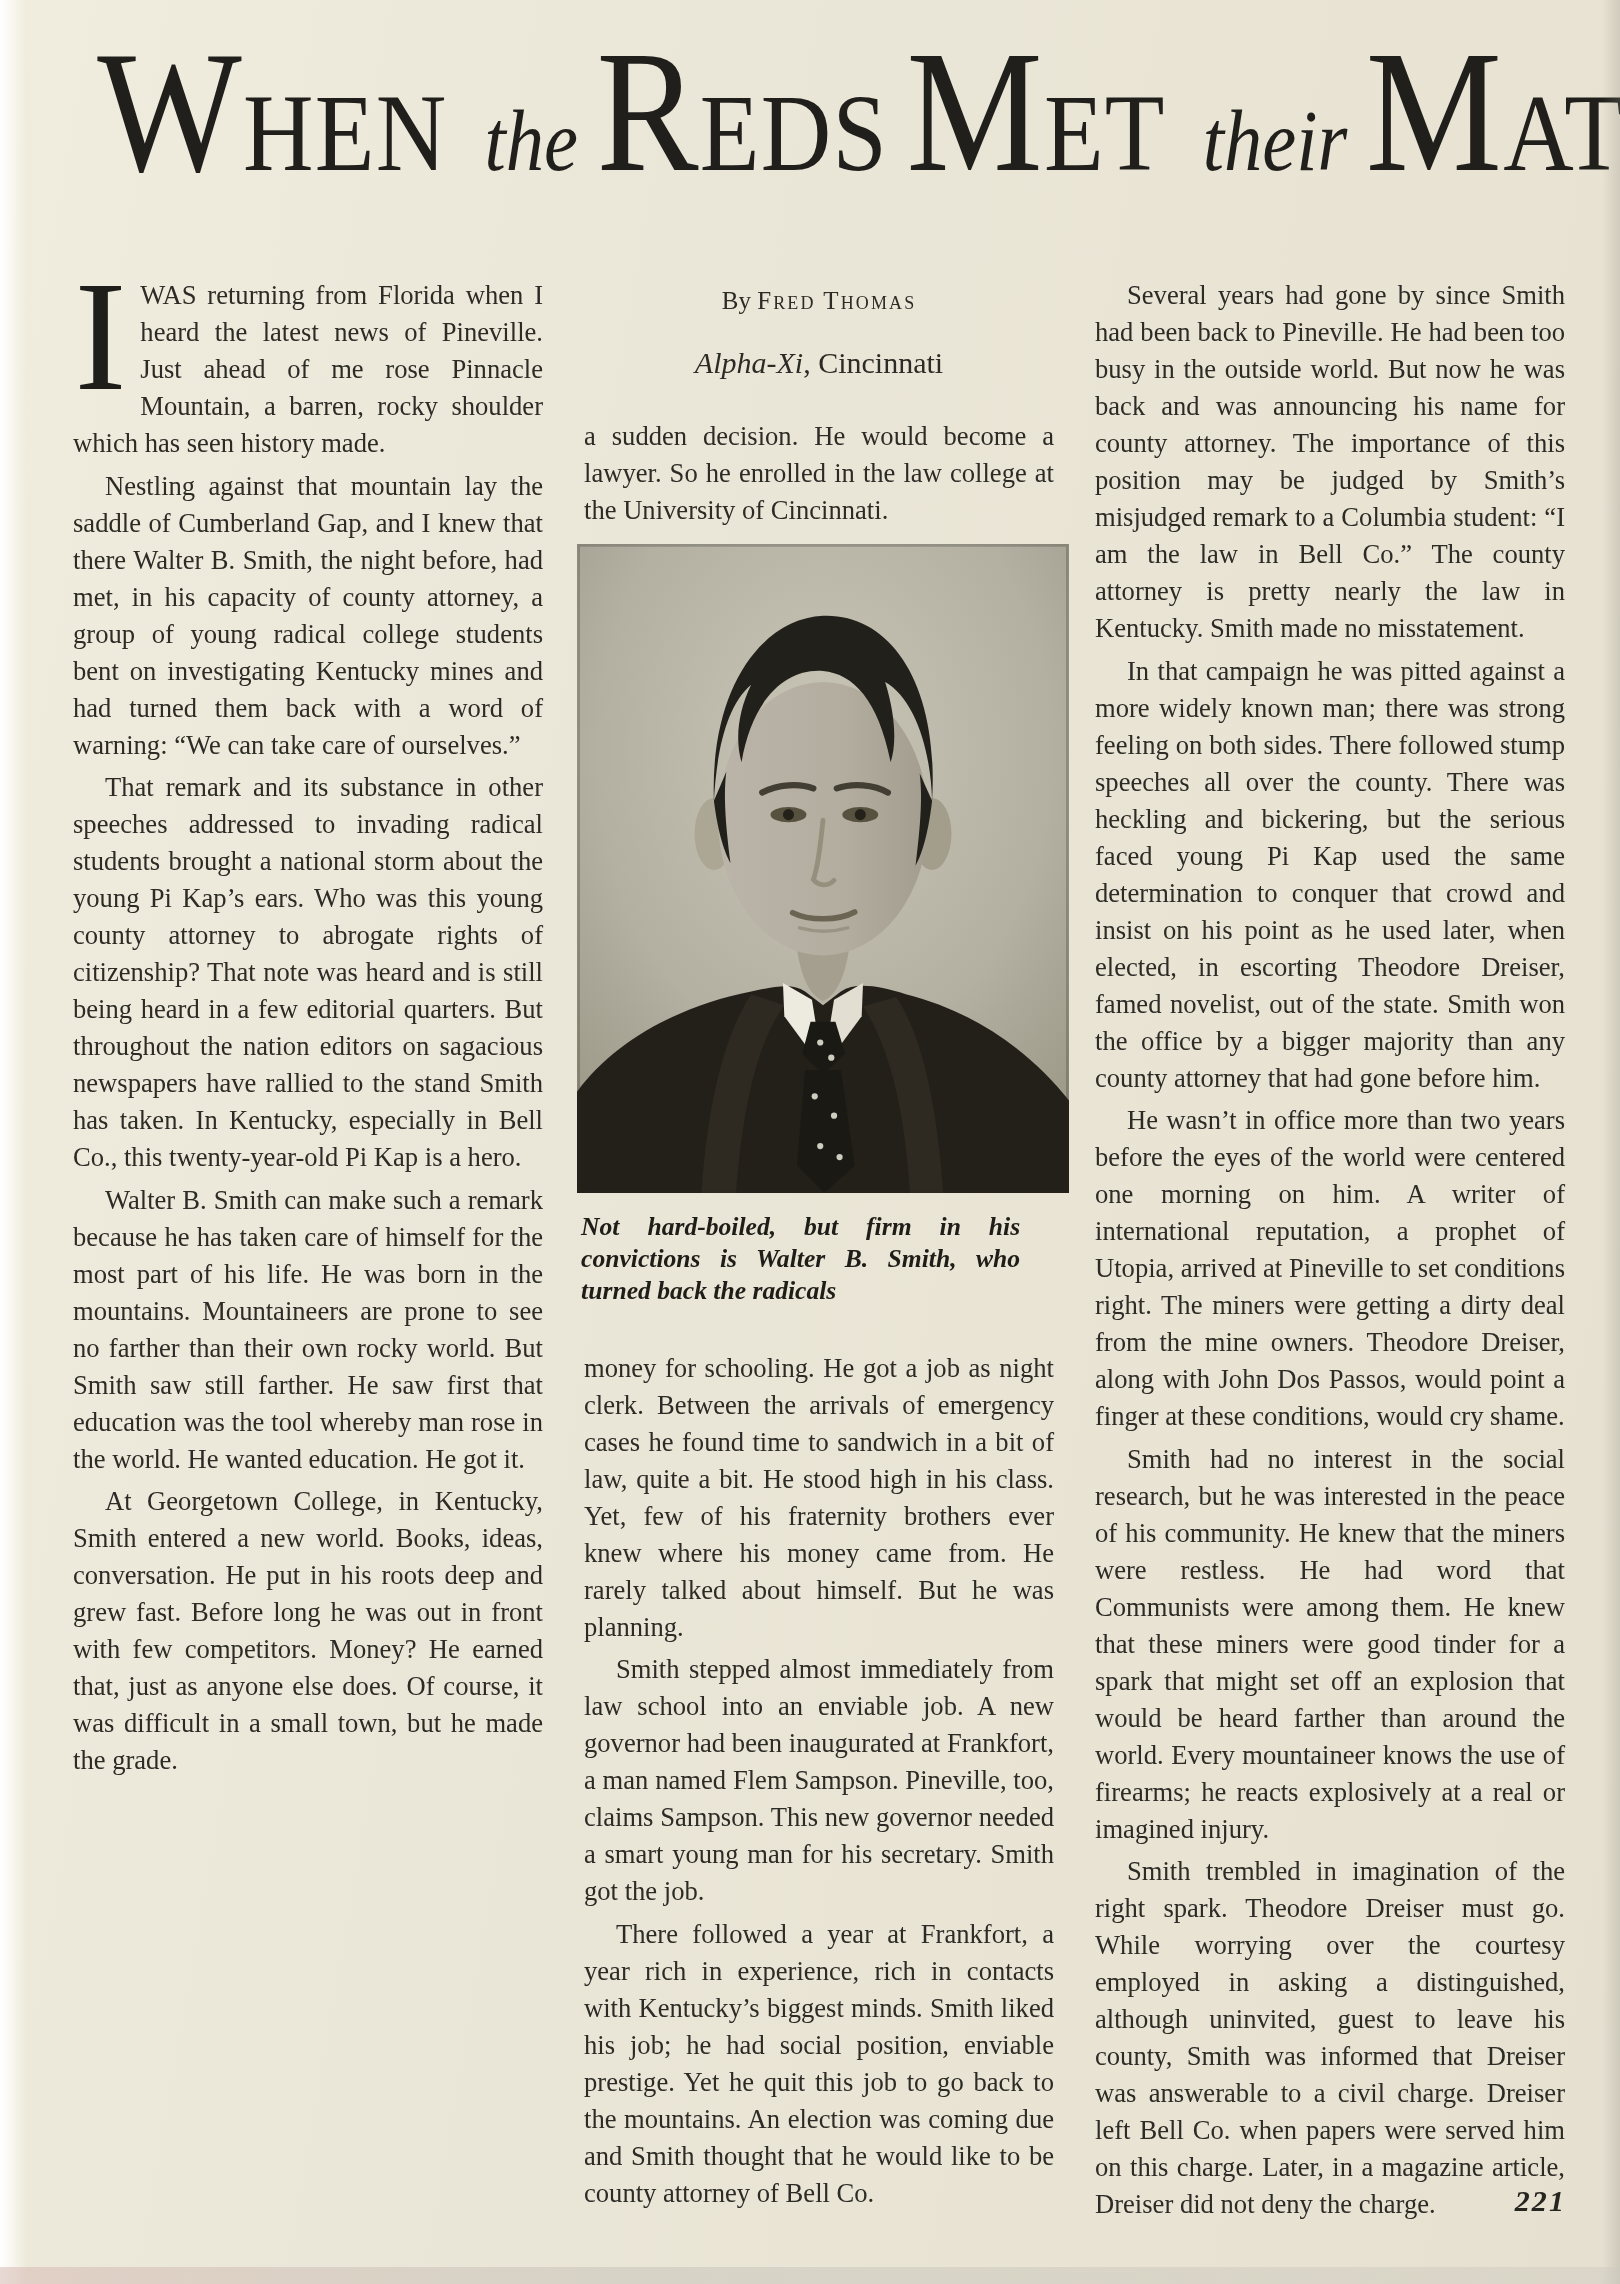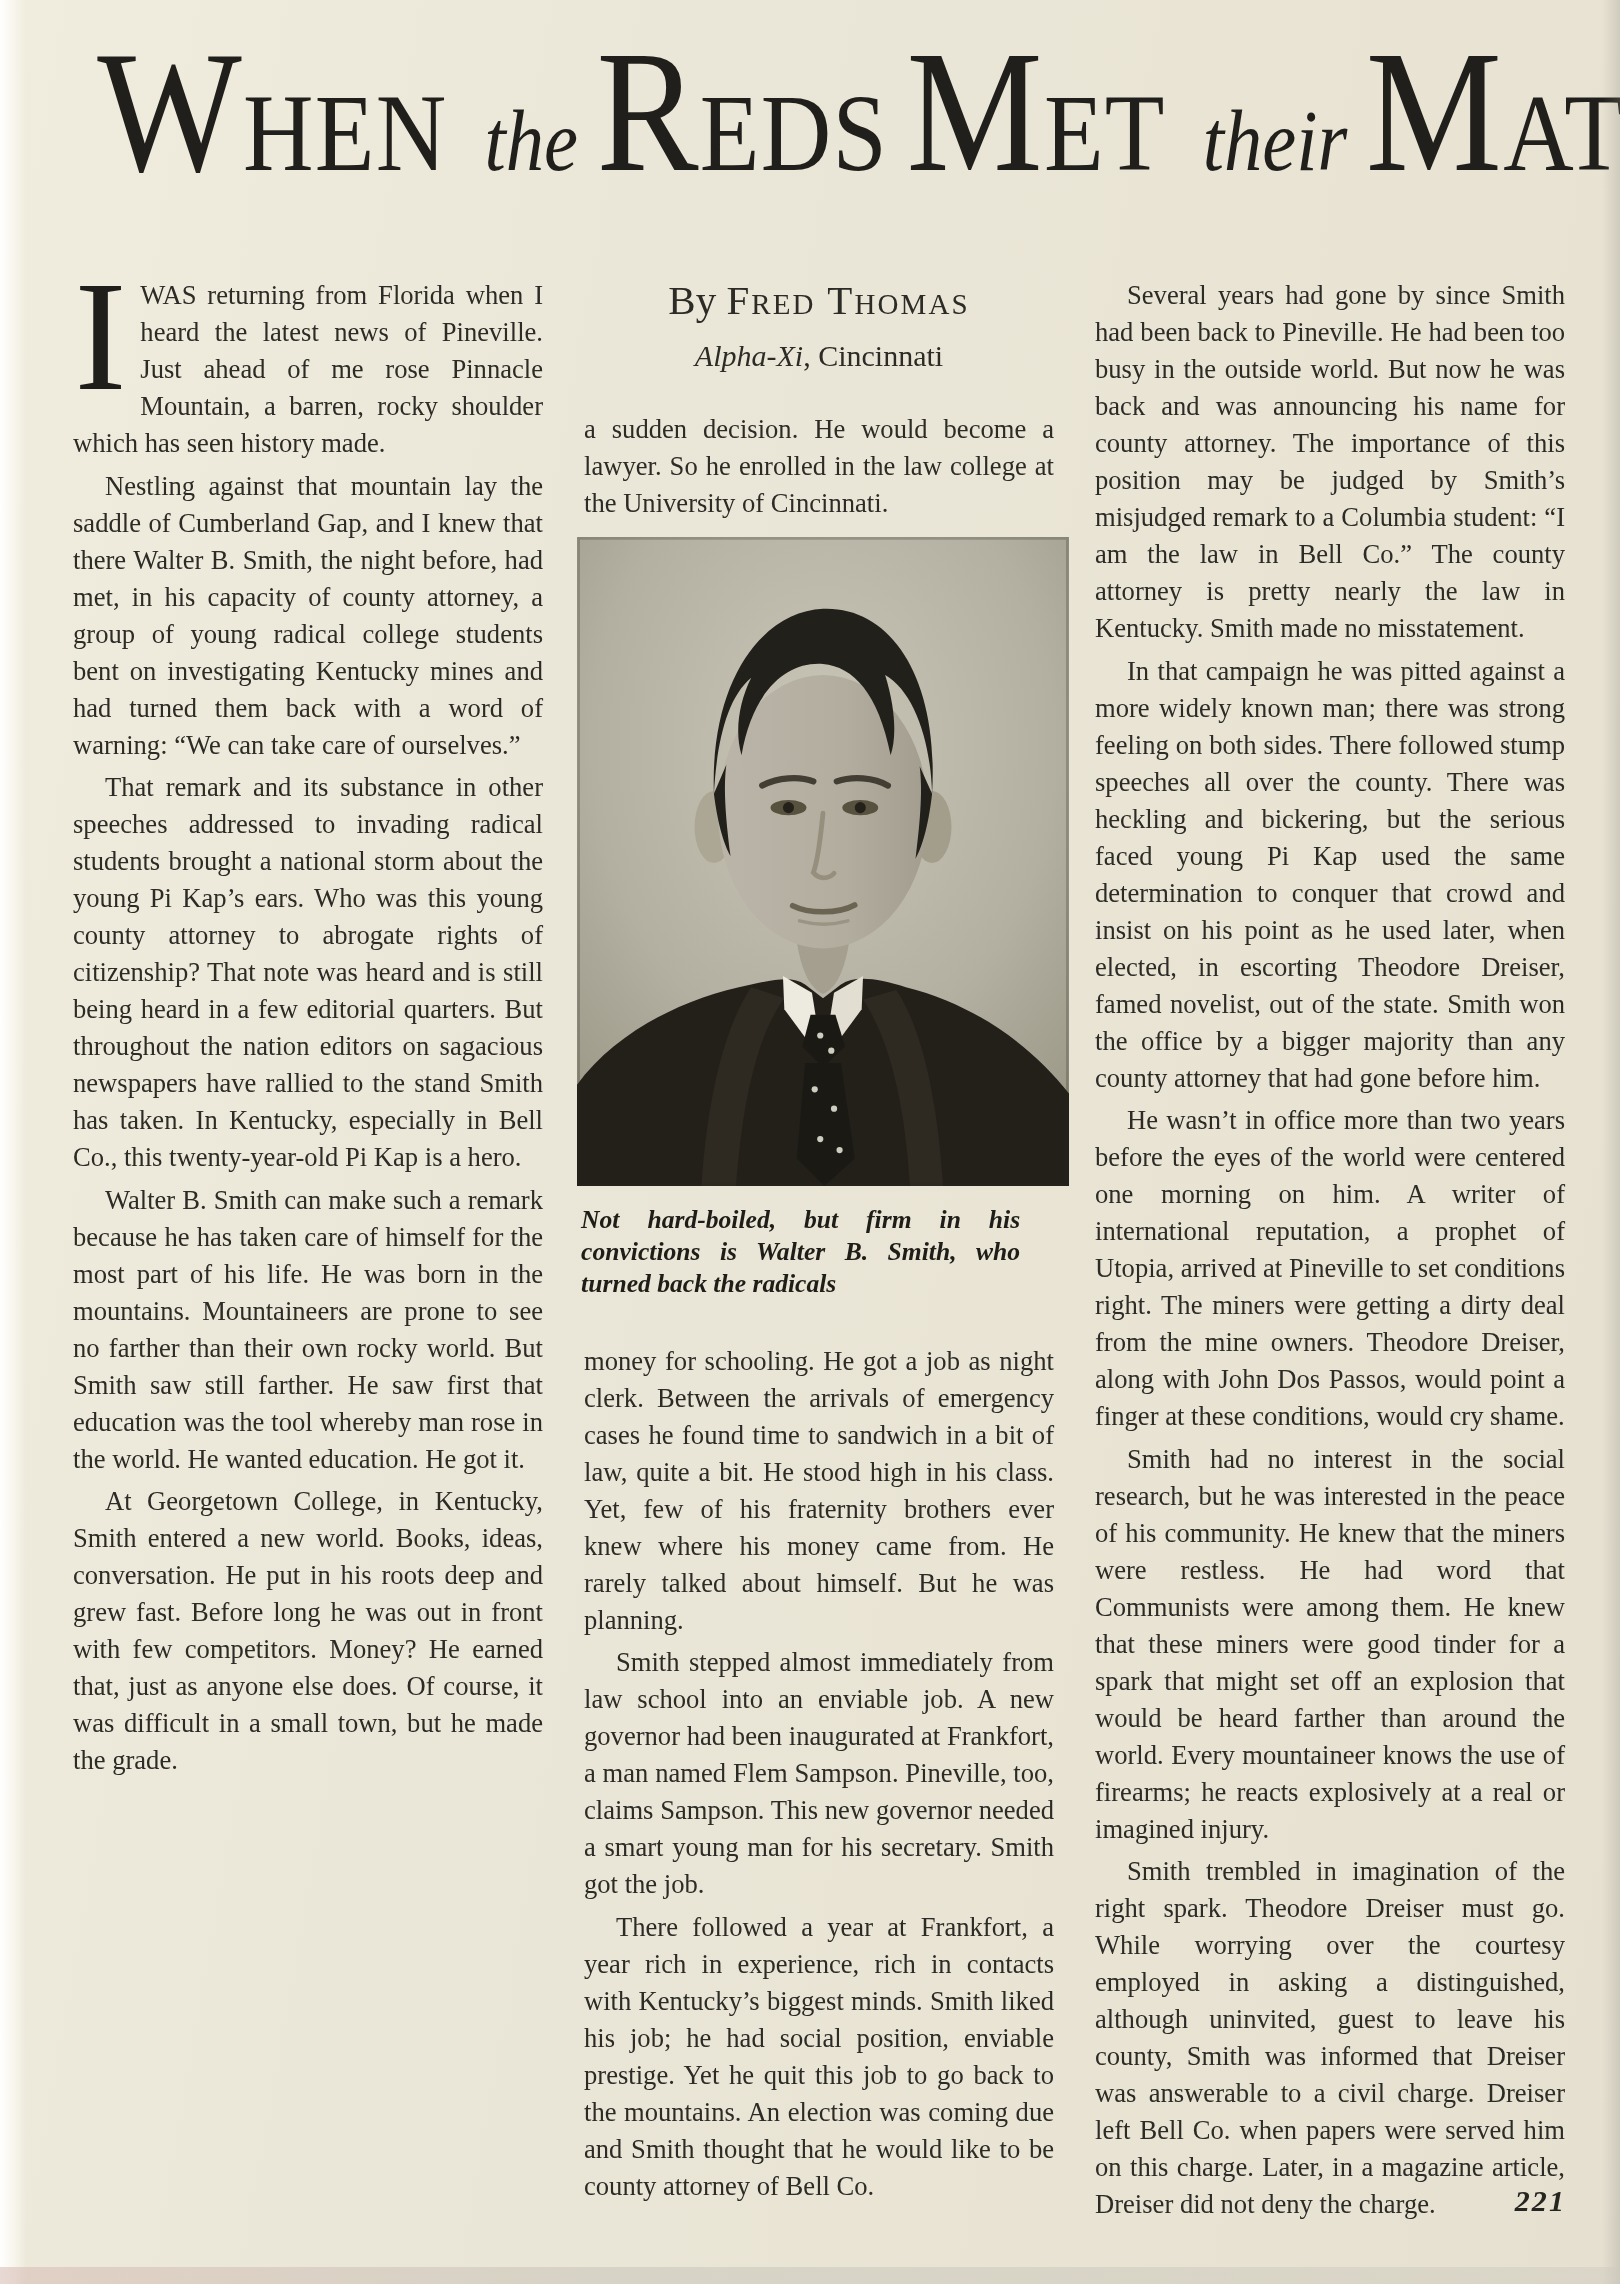--- a/index.html
+++ b/index.html
@@ -56,23 +56,23 @@
   .para{margin:0 0 5.5px;text-indent:32px;}
   .para.noindent,.para.has-drop{text-indent:0;}
   .dropcap{
     float:left;
     font-size:156px;line-height:105px;
     padding:7px 14px 0 1.4px;
     color:#1f1e1a;
   }
   
   .byline{text-align:center;margin:2.8px 0 36px;}
-  .byline-author{font-size:41px;line-height:41px;}
+  .byline-author{font-size:25px;line-height:41px;}
   .sc{font-variant:small-caps;letter-spacing:2.1px;}
-  .byline-chapter{font-size:30px;line-height:39px;margin-top:15px;}
+  .byline-chapter{font-size:30px;line-height:39px;margin-top:22px;}
   .ital{font-style:italic;}
   
   .figure{margin:15px 0 0 -7px;width:584px;}
   .photo{width:492px;height:649px;background:#aba797;line-height:0;}
   .photo svg{display:block;}
   .caption{
     width:439px;margin:18px 0 0 4.1px;
     font-size:25.6px;line-height:32px;
     font-weight:700;font-style:italic;color:#1e1d18;
     text-align:justify;

